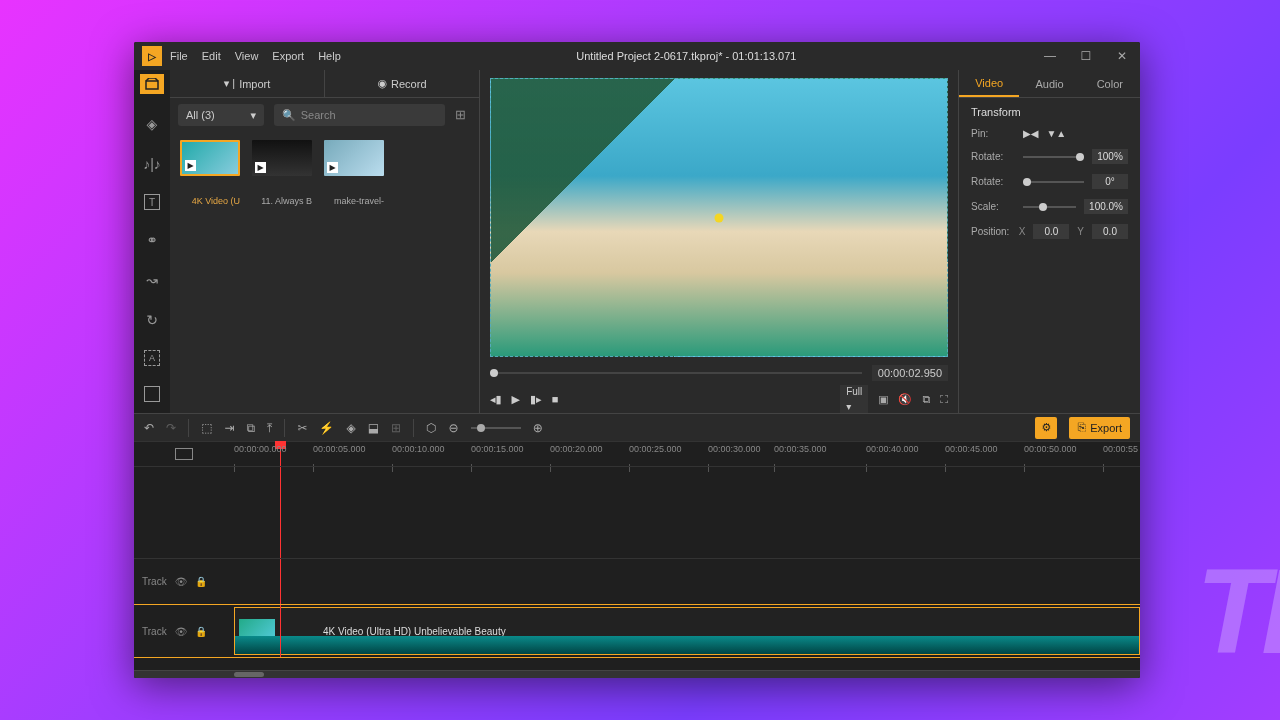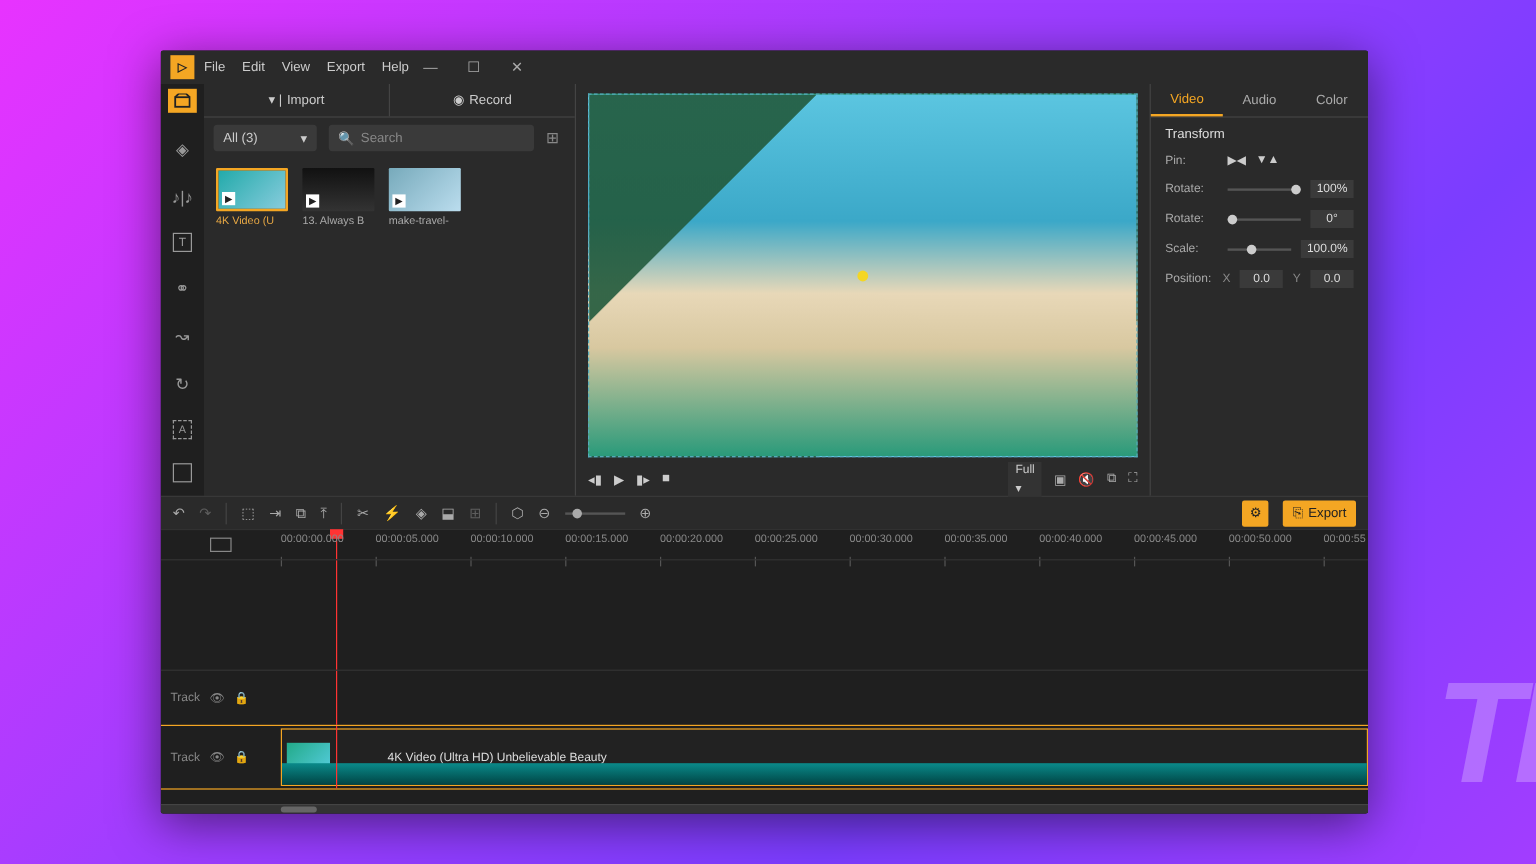--- a/index.html
+++ b/index.html
@@ -36,21 +36,21 @@
 .dropdown { flex: 0 0 86px; height: 22px; background: #3a3a3a; border-radius: 3px; display: flex; align-items: center; justify-content: space-between; padding: 0 8px; color: #ccc; font-size: 11px; }
 .search { flex: 1; height: 22px; background: #3a3a3a; border-radius: 3px; display: flex; align-items: center; padding: 0 8px; gap: 5px; color: #888; font-size: 11px; }
 .grid-ic { width: 16px; height: 16px; color: #888; font-size: 13px; }
 .thumbs { display: flex; gap: 12px; padding: 8px 10px; }
 .thumb { width: 60px; }
 .thumb-img { width: 60px; height: 36px; background: linear-gradient(135deg,#2aa,#8cd); position: relative; border-radius: 1px; }
 .thumb.selected .thumb-img { border: 2px solid #f4a623; }
 .thumb.t2 .thumb-img { background: linear-gradient(180deg,#111 0%,#333 100%); }
 .thumb.t3 .thumb-img { background: linear-gradient(135deg,#7ab,#bde); }
 .play-badge { position: absolute; left: 3px; bottom: 3px; width: 11px; height: 11px; background: #fff; color: #222; font-size: 8px; display: flex; align-items: center; justify-content: center; }
-.thumb-label { color: #e6a744; font-size: 9px; margin-top: 3px; white-space: nowrap; overflow: hidden; }
+.thumb-label { color: #e6a744; font-size: 9px; margin-top: 20px; white-space: nowrap; overflow: hidden; text-align: right; }
 .thumb:not(.selected) .thumb-label { color: #aaa; }
 .preview-panel { flex: 1; background: #2a2a2a; padding: 8px 10px 4px; display: flex; flex-direction: column; gap: 8px; }
 .preview-img {
   flex: 1; background:
     linear-gradient(135deg, rgba(34,90,60,.9) 0%, rgba(34,90,60,.9) 25%, transparent 25%),
     linear-gradient(180deg, #5bc5e0 0%, #3ba8c8 35%, #e8d8b8 55%, #d8c8a0 70%, #2a9a7a 100%);
   position: relative; border: 1px dashed #5ab;
 }
 .preview-img .handle { position: absolute; width: 9px; height: 9px; background: #f4d623; border-radius:50%; left: 50%; top: 50%; transform: translate(-50%,-50%); }
 .prev-scrub { display: flex; align-items: center; gap: 10px; height: 16px; }
@@ -113,20 +113,21 @@
 
   <div class="titlebar">
     <div class="logo-sq">▷</div>
     <div class="menu-items">
       <span>File</span>
       <span>Edit</span>
       <span>View</span>
       <span>Export</span>
       <span>Help</span>
     </div>
+    <div class="title">Untitled Project 2-0617.tkproj* - 01:01:13.071</div>
     <div class="win-btns">
       <div class="win-btn">—</div>
       <div class="win-btn">☐</div>
       <div class="win-btn">✕</div>
     </div>
   </div>
 
   <div class="upper">
 
     <div class="sidebar">
@@ -172,34 +173,40 @@
         <div class="thumb selected">
             <div class="thumb-img">
               <div class="play-badge">▶</div>
             </div>
             <div class="thumb-label">4K Video (U</div>
           </div>
         <div class="thumb t2">
             <div class="thumb-img">
               <div class="play-badge">▶</div>
             </div>
-            <div class="thumb-label">13. Always B</div>
+            <div class="thumb-label">11. Always B</div>
           </div>
         <div class="thumb t3">
             <div class="thumb-img">
               <div class="play-badge">▶</div>
             </div>
             <div class="thumb-label">make-travel-</div>
           </div>
       </div>
     </div>
 
     <div class="preview-panel">
       <div class="preview-img">
         <div class="handle"></div>
+      </div>
+      <div class="prev-scrub">
+        <div class="scrub-track">
+            <div class="scrub-dot"></div>
+          </div>
+        <div class="scrub-time">00:00:02.950</div>
       </div>
       <div class="prev-ctrl">
         <div class="play-ctrls">
           <span>◂▮</span>
           <span>▶</span>
           <span>▮▸</span>
           <span>■</span>
         </div>
         <div class="right-ctrls">
           <div class="fit-dd">
@@ -298,21 +305,21 @@
         <div class="playhead" style="left:46px">
             <div class="head"></div>
           </div>
       <div class="tick" style="left: 0px;">00:00:00.000</div>
           <div class="tick" style="left: 79px;">00:00:05.000</div>
           <div class="tick" style="left: 158px;">00:00:10.000</div>
           <div class="tick" style="left: 237px;">00:00:15.000</div>
           <div class="tick" style="left: 316px;">00:00:20.000</div>
           <div class="tick" style="left: 395px;">00:00:25.000</div>
           <div class="tick" style="left: 474px;">00:00:30.000</div>
-          <div class="tick" style="left: 553px;">00:00:35.000</div>
+          <div class="tick" style="left: 540px;">00:00:35.000</div>
           <div class="tick" style="left: 632px;">00:00:40.000</div>
           <div class="tick" style="left: 711px;">00:00:45.000</div>
           <div class="tick" style="left: 790px;">00:00:50.000</div>
           <div class="tick" style="left: 869px;">00:00:55</div>
         </div>
     </div>
     <div class="tracks">
       <div class="track empty">
         <div class="track-head"></div>
         <div class="track-body">

